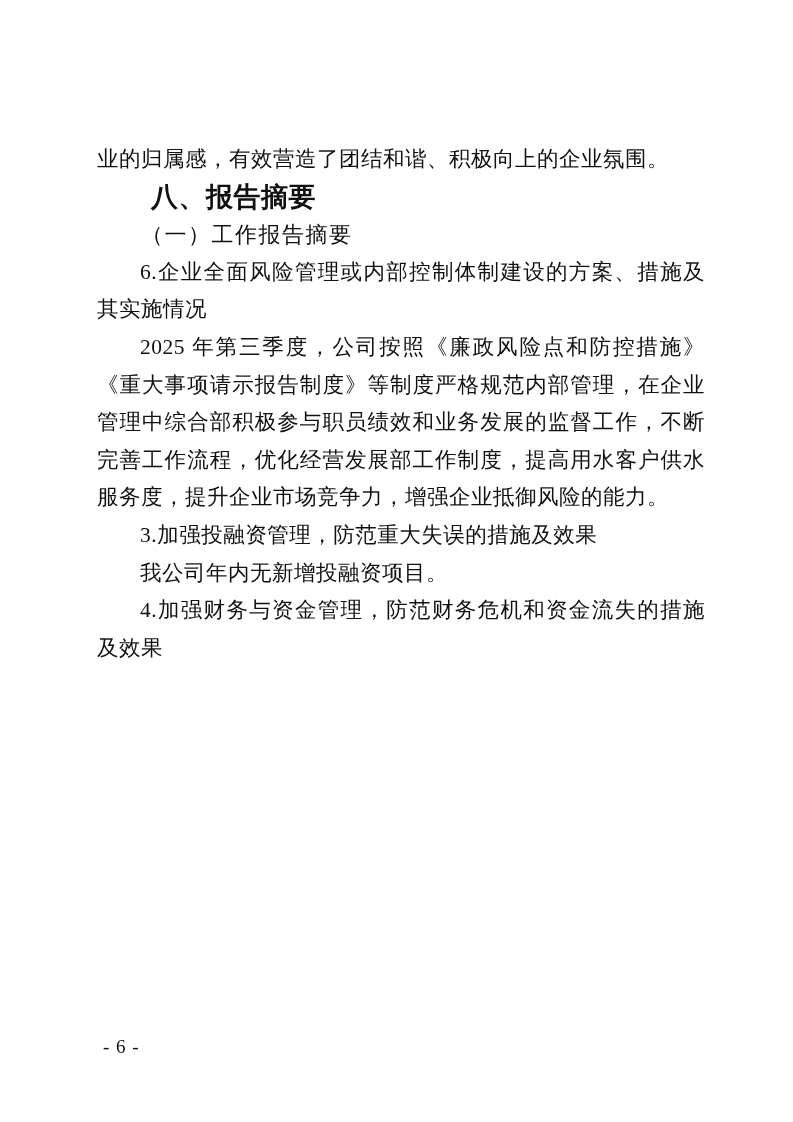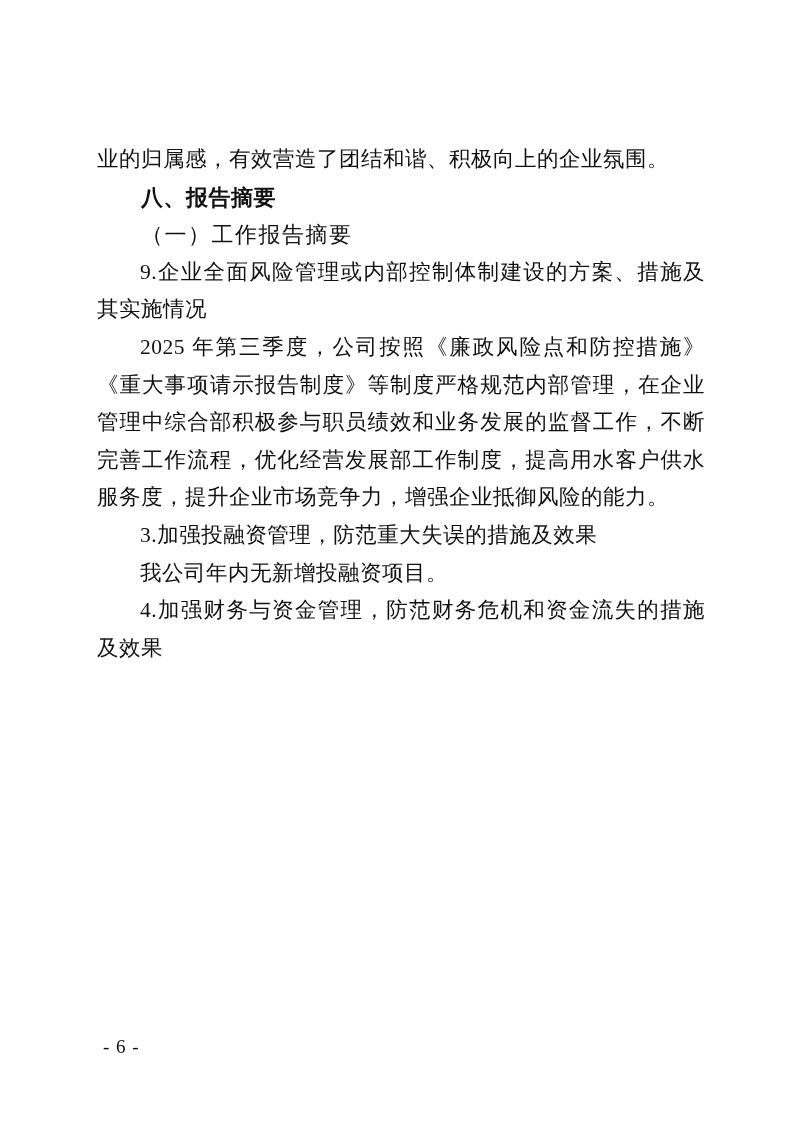--- a/index.html
+++ b/index.html
@@ -28,21 +28,21 @@
     line-height: 37.6px;
     text-align: justify;
     letter-spacing: 0.5px;
   }
   p.indent {
     text-indent: 2em;
   }
   p.heading1 {
     font-family: "Liberation Sans", "DejaVu Sans", sans-serif;
     font-weight: bold;
-    font-size: 22px;
+    font-size: 27px;
     text-indent: 2em;
     text-align: left;
   }
   p.heading2 {
     font-size: 22px;
     text-indent: 2em;
     text-align: left;
     letter-spacing: 1.5px;
   }
   .footer {
@@ -55,20 +55,20 @@
   }
 </style>
 </head>
 <body>
 
 <div class="page">
   <div class="content">
     <p>业的归属感，有效营造了团结和谐、积极向上的企业氛围。</p>
     <p class="heading1">八、报告摘要</p>
     <p class="heading2">（一）工作报告摘要</p>
-    <p class="indent">9.企业全面风险管理或内部控制体制建设的方案、措施及其实施情况</p>
+    <p class="indent">6.企业全面风险管理或内部控制体制建设的方案、措施及其实施情况</p>
     <p class="indent">2025 年第三季度，公司按照《廉政风险点和防控措施》《重大事项请示报告制度》等制度严格规范内部管理，在企业管理中综合部积极参与职员绩效和业务发展的监督工作，不断完善工作流程，优化经营发展部工作制度，提高用水客户供水服务度，提升企业市场竞争力，增强企业抵御风险的能力。</p>
     <p class="indent">3.加强投融资管理，防范重大失误的措施及效果</p>
     <p class="indent">我公司年内无新增投融资项目。</p>
     <p class="indent">4.加强财务与资金管理，防范财务危机和资金流失的措施及效果</p>
   </div>
   <div class="footer">- 6 -</div>
 </div>
 
 </body></html>

